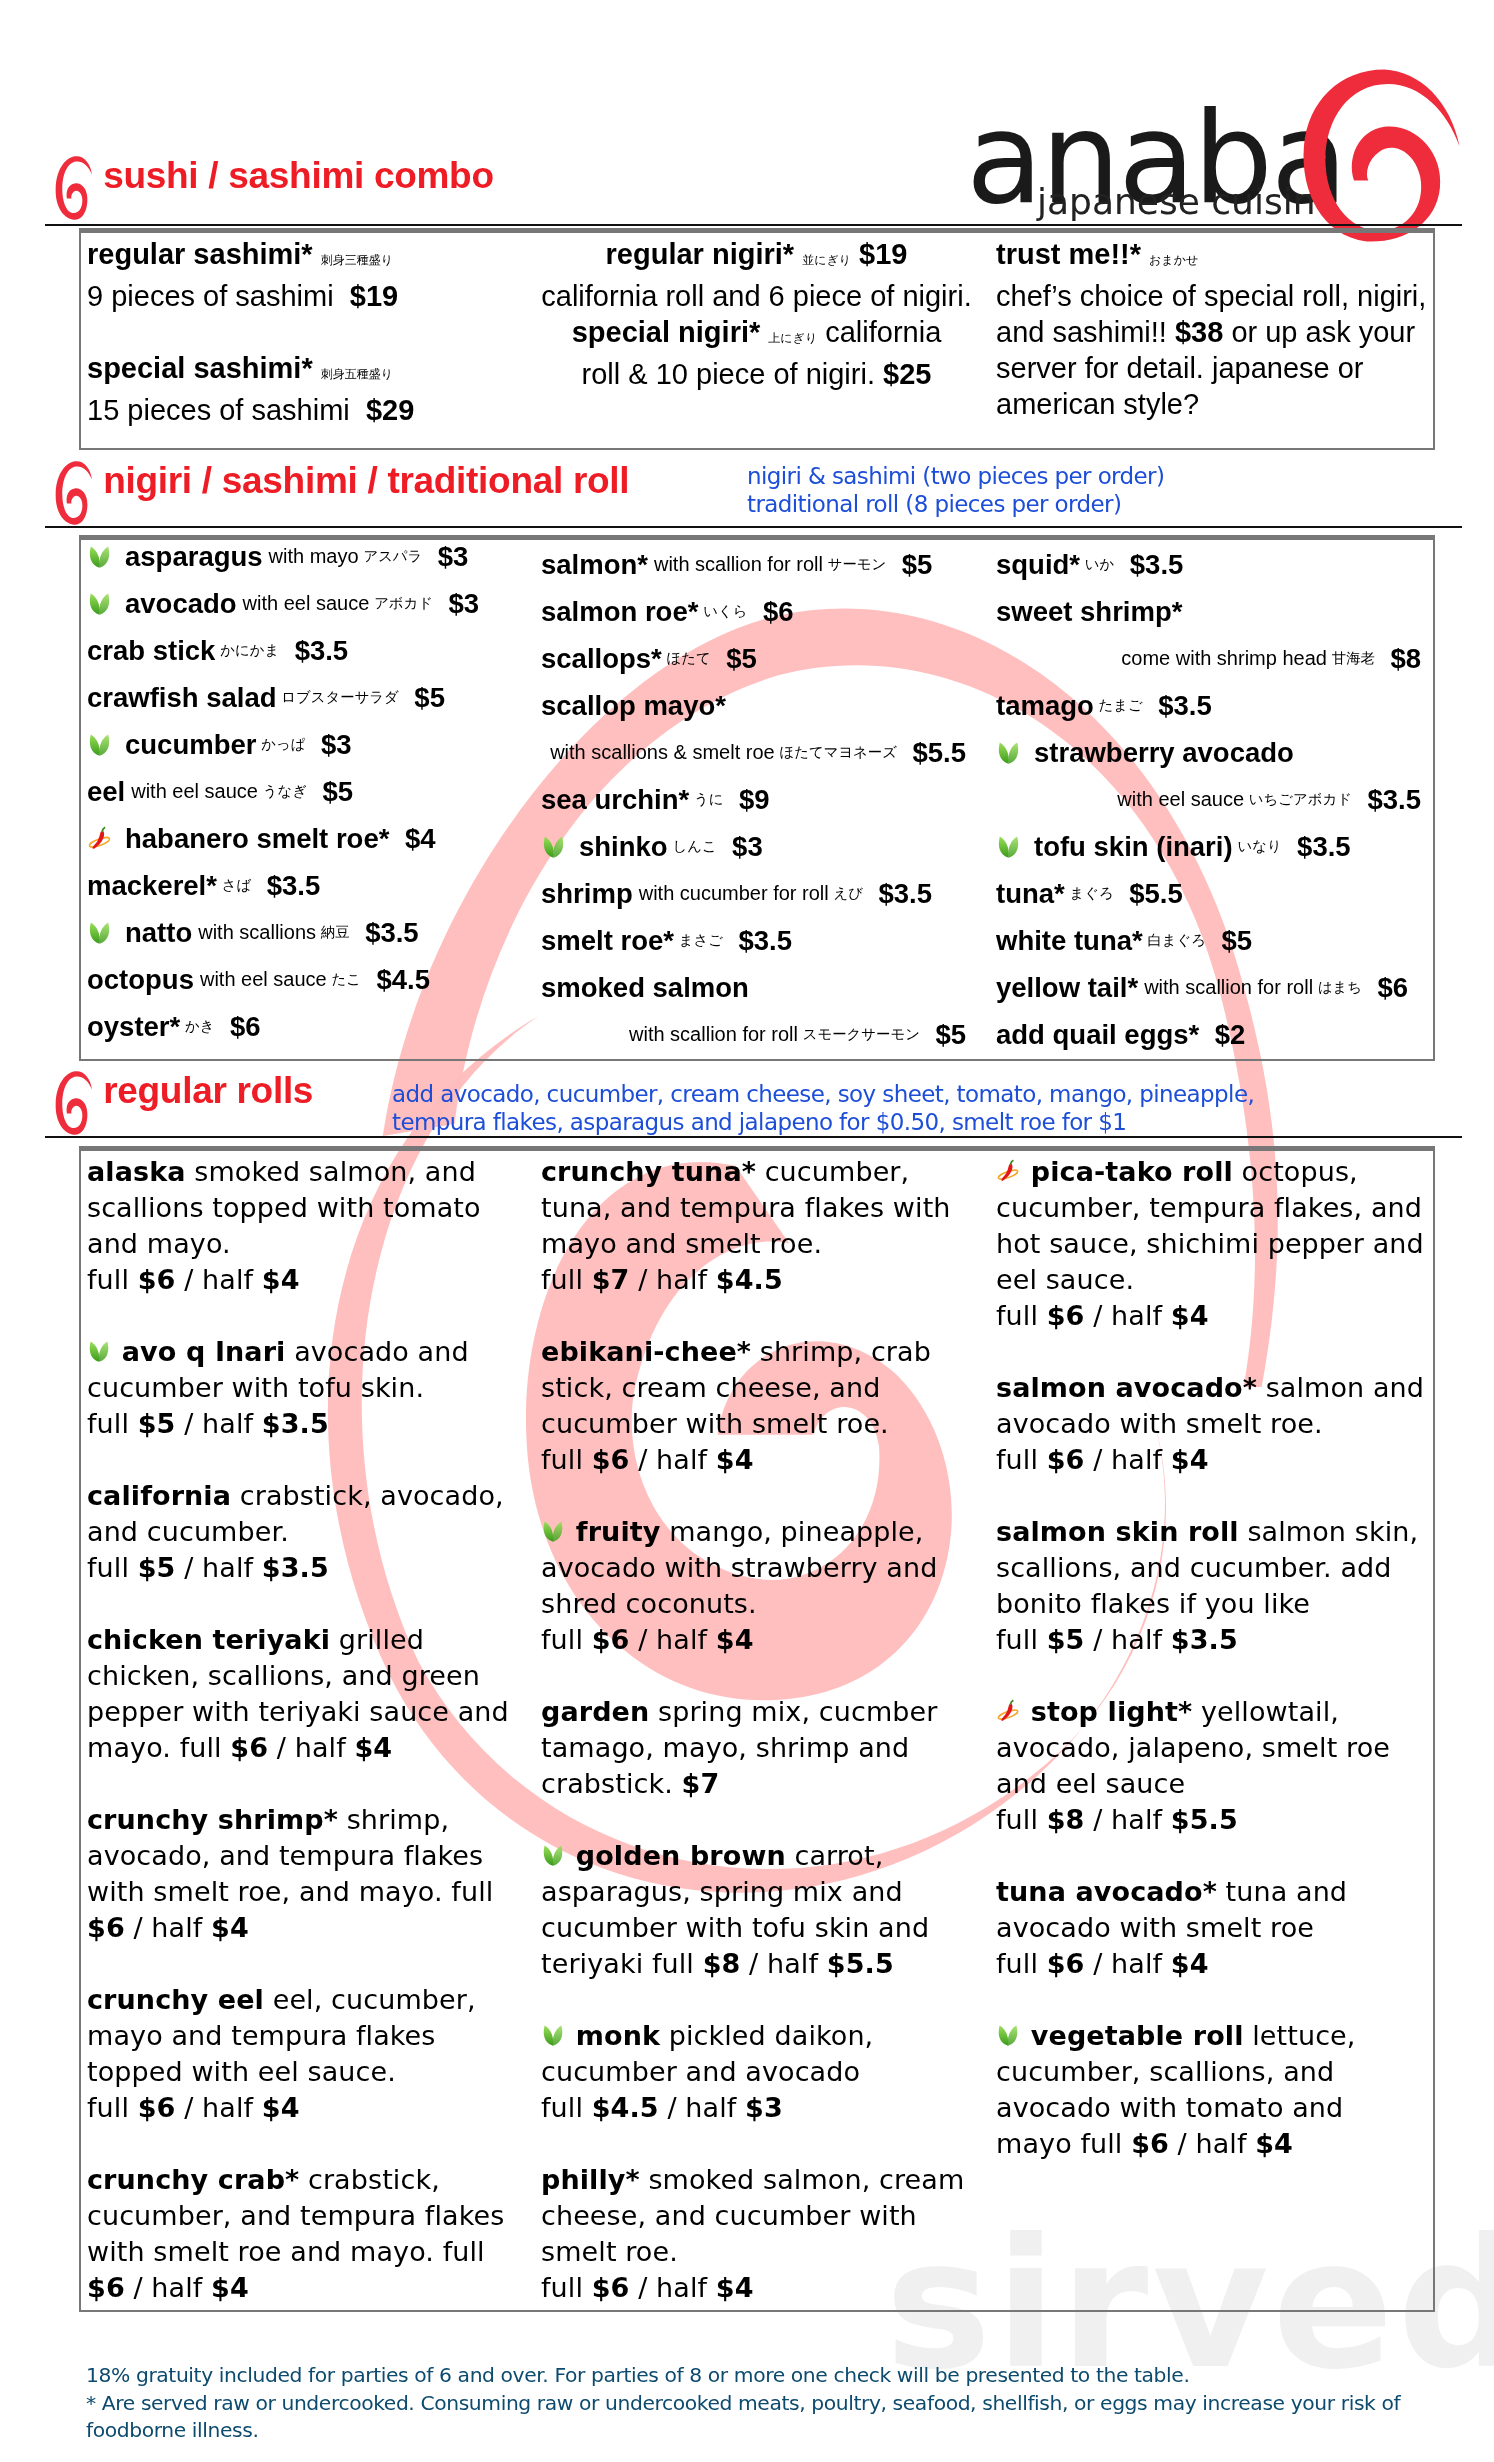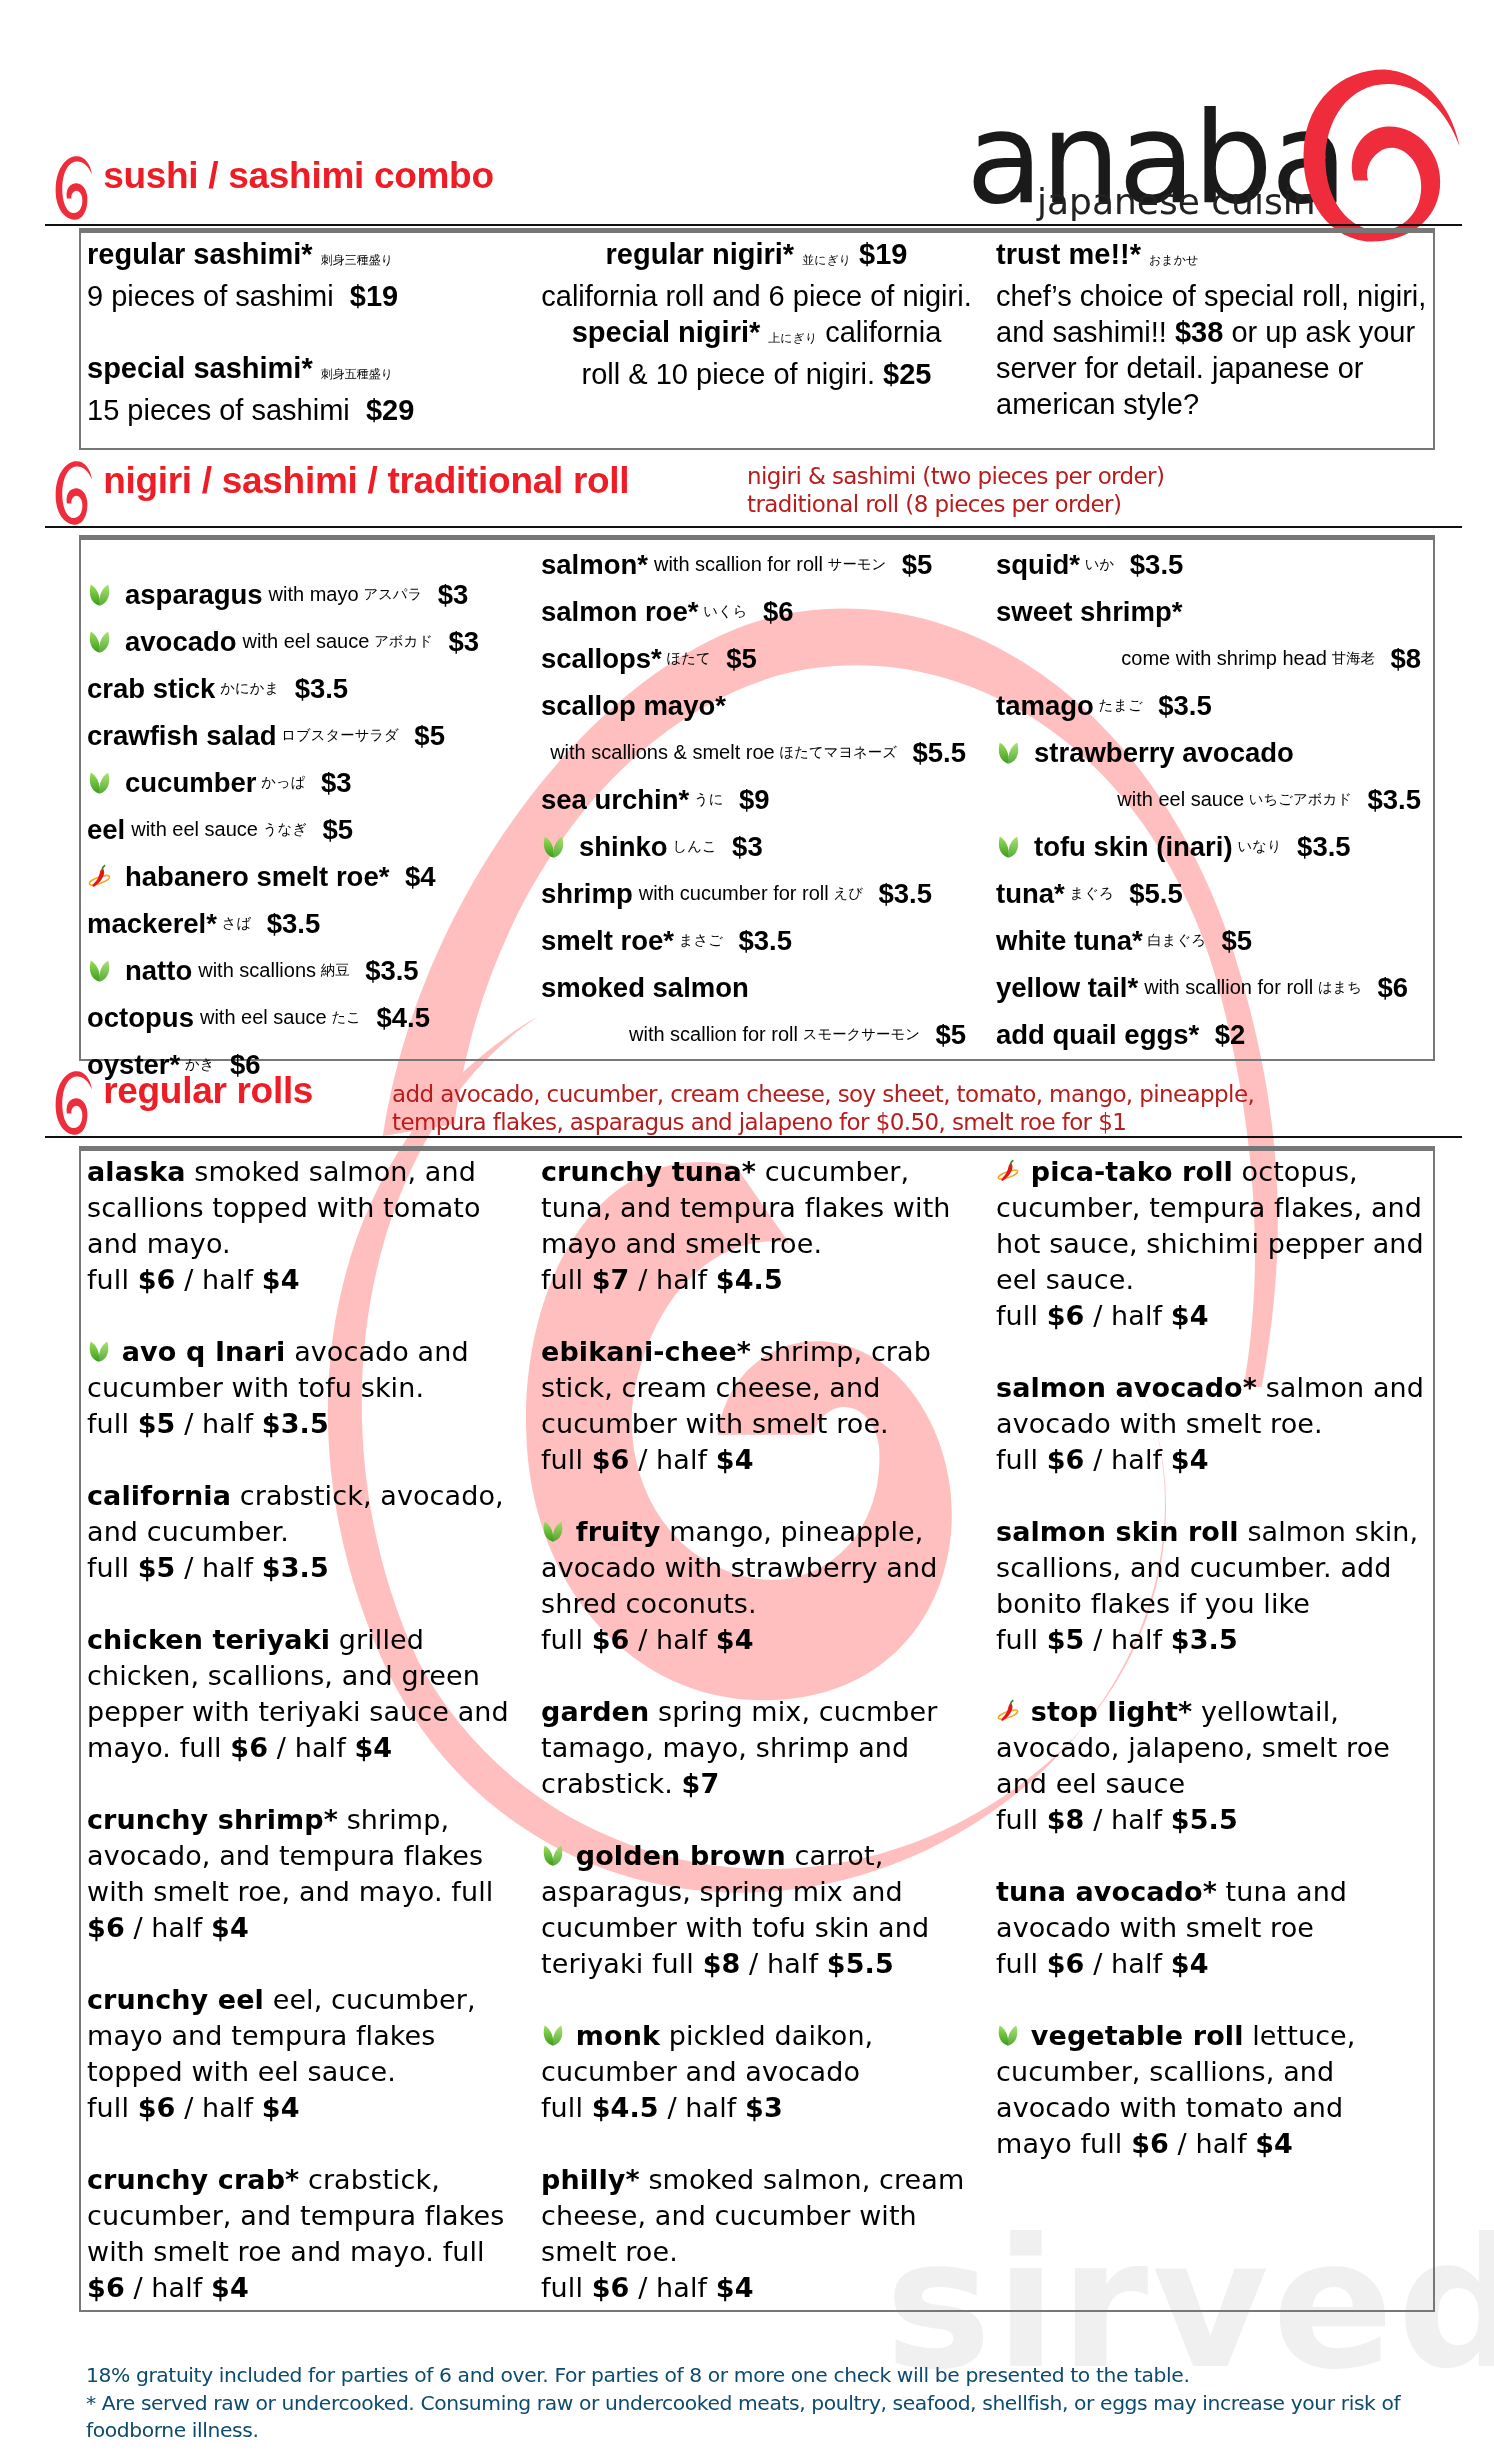--- a/index.html
+++ b/index.html
@@ -17,21 +17,21 @@
   #logo-text { left: 966px; top: 96px; font-family: "DejaVu Sans", sans-serif; font-size: 126px; line-height: 1;
                color: #1a1a1a; letter-spacing: -2.4px; font-weight: normal; }
   #logo-sub { left: 1037px; top: 181px; font-family: "DejaVu Sans", sans-serif; font-size: 36px; color: #222; }
   #logo-swirl { left: 1286px; top: 66px; width: 179px; height: 179px; }
 
   
   .sec-head { display: flex; }
   .sec-swirl { width: 45px; height: 66px; }
   .sec-title { font-family: "Liberation Sans", sans-serif; font-weight: bold; color: #ee1c25; font-size: 37px;
                margin-left: 7.2px; letter-spacing: -0.3px; }
-  .sec-note { font-family: "DejaVu Sans", sans-serif; font-size: 23px; line-height: 27.5px; color: #b91c1c; letter-spacing: -0.6px; }
+  .sec-note { font-family: "DejaVu Sans", sans-serif; font-size: 23px; line-height: 27.5px; color: #1d4ed8; letter-spacing: -0.6px; }
   .rule { position: absolute; height: 2.4px; background: #111; z-index: 2; }
 
   .box { position: absolute; border: 2.4px solid #777; border-top-width: 5.4px; box-sizing: border-box; z-index: 2; background: transparent; }
 
   
   .combo-col { position: absolute; font-size: 29px; line-height: 36px; }
   .combo-col b { font-weight: bold; }
   .jp { font-family: "DejaVu Sans", sans-serif; font-size: 12px; font-weight: normal; }
 
   
@@ -116,21 +116,21 @@
   <span class="sec-title">nigiri / sashimi / traditional roll</span>
 </div>
 <div class="layer sec-note" style="left:747px; top:463px;">
   <div>nigiri &amp; sashimi (two pieces per order)</div>
   <div>traditional roll (8 pieces per order)</div>
 </div>
 <div class="rule" style="left:45px; top:526px; width:1417px;"></div>
 
 <div class="box" style="left:79px; top:535px; width:1356px; height:526px;"></div>
 
-<div id="nig-col-0" class="nig-col layer" style="left:87px; top:571px; width:431px;">
+<div id="nig-col-0" class="nig-col layer" style="left:87px; top:533px; width:431px;">
     <div class="nig-row">
       <svg class="icon" viewBox="0 0 40 40">
     <defs>
           <linearGradient id="lg" x1="0" y1="0" x2="0" y2="1">
             <stop offset="0" stop-color="#9be05a"></stop>
             <stop offset="1" stop-color="#3a9a1a"></stop>
           </linearGradient>
         </defs>
     <path d="M20 38 C 6 34, 2 20, 6 4 C 16 10, 22 22, 20 38 Z" fill="url(#lg)"></path>
     <path d="M20 38 C 34 34, 38 20, 34 4 C 24 10, 18 22, 20 38 Z" fill="url(#lg)" opacity="0.85"></path>

